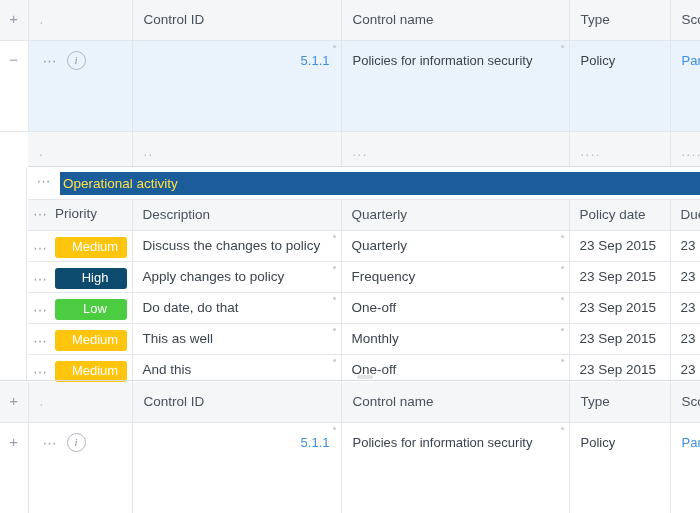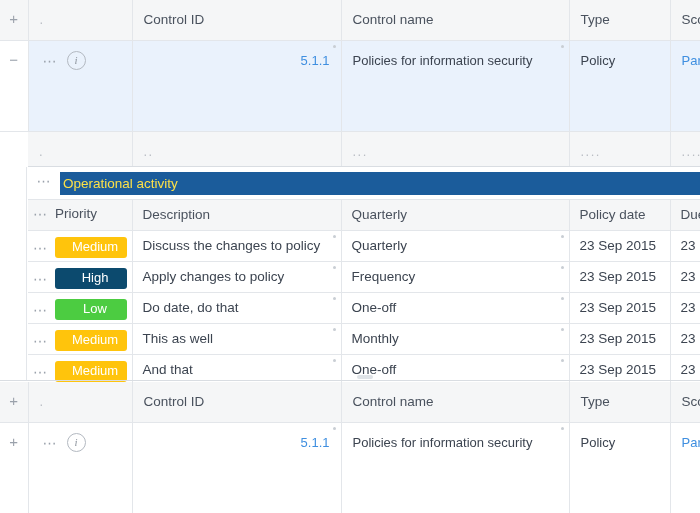--- a/index.html
+++ b/index.html
@@ -477,21 +477,21 @@
         </tr>
 
         <tr class="n-row">
           <td>
             <div class="prio-inner">
               <span class="dots3">⋯</span>
               <span class="badge badge-medium">Medium</span>
             </div>
           </td>
           <td class="rel">
-            <span class="n-pad">And that</span>
+            <span class="n-pad">And this</span>
             <span class="marker"></span>
           </td>
           <td class="rel">
             <span class="n-pad">One-off</span>
             <span class="marker"></span>
           </td>
           <td>
             <span class="n-pad">23 Sep 2015</span>
           </td>
           <td>

